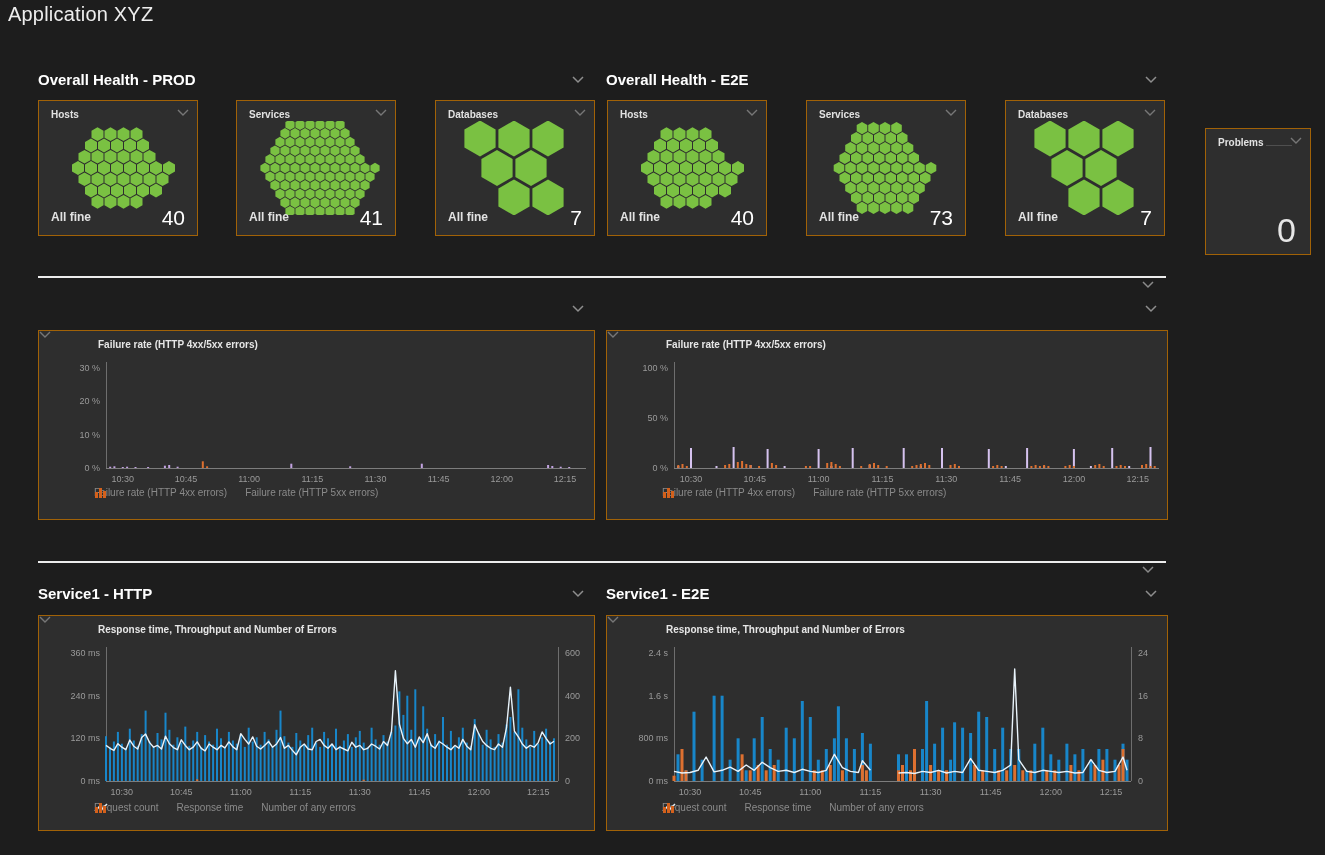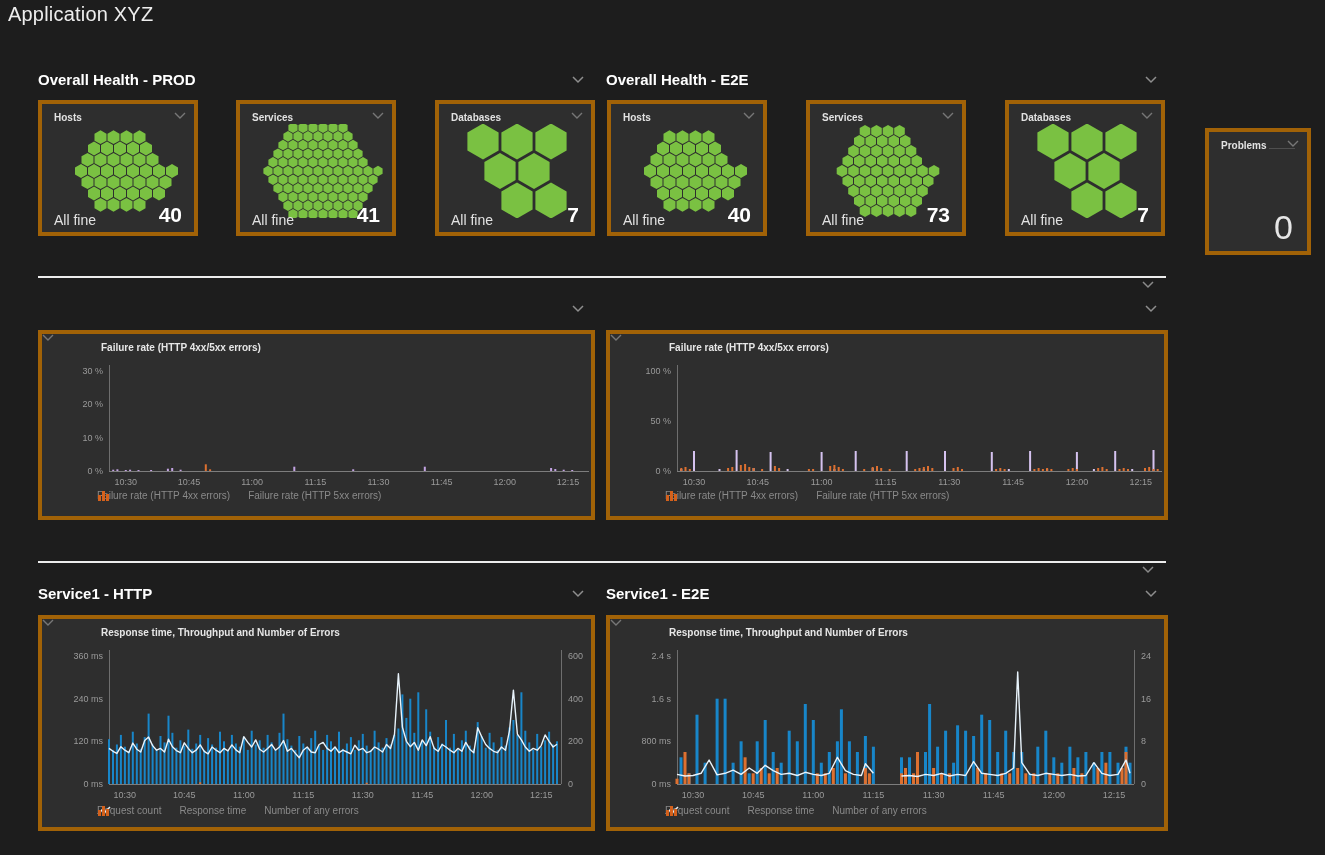--- a/index.html
+++ b/index.html
@@ -1,26 +1,26 @@
 <!DOCTYPE html>
 <html><head>
 <meta charset="utf-8">
 <style>
   html,body{margin:0;padding:0;}
   body{width:1325px;height:855px;background:#1d1d1d;font-family:"Liberation Sans",sans-serif;position:relative;overflow:hidden;color:#ddd;}
   .abs{position:absolute;}
   .page-title{left:8px;top:3px;font-size:20px;font-weight:400;color:#ededed;letter-spacing:.2px;}
   .section-heading{height:20px;font-size:15px;font-weight:700;color:#ffffff;}
   .section-heading .chev{position:absolute;right:10px;top:4px;}
-  .tile{position:absolute;background:#2e2e2e;border:4px solid #a16207;box-sizing:border-box;}
+  .tile{position:absolute;background:#2e2e2e;border:1px solid #a16207;box-sizing:border-box;}
   .tile-title{position:absolute;left:12px;top:8px;font-size:10px;font-weight:700;color:#e2e2e2;}
   .tile-chev{position:absolute;right:8px;top:8px;}
   .hexgrid{position:absolute;left:0;top:20px;}
-  .tile-status{position:absolute;left:12px;bottom:4px;font-size:14px;font-weight:400;color:#e2e2e2;}
-  .tile-count{position:absolute;right:12px;bottom:5px;font-size:21px;font-weight:700;color:#ffffff;}
+  .tile-status{position:absolute;left:12px;bottom:11px;font-size:12px;font-weight:700;color:#e2e2e2;}
+  .tile-count{position:absolute;right:12px;bottom:5px;font-size:21px;font-weight:400;color:#ffffff;}
   .divider{position:absolute;height:2px;background:#ececec;}
   .collapse-chev{position:absolute;}
   .chart-title{position:absolute;left:12px;top:8px;font-size:10px;font-weight:700;color:#e6e6e6;padding-left:47px;}
   .chart-host svg{position:absolute;left:0;top:0;}
   .legend{position:absolute;left:55px;display:flex;gap:18px;align-items:center;font-size:10px;color:#8a8a8a;}
   .legend-item{display:flex;align-items:center;gap:5px;}
   .licon{display:inline-block;}
   .problems-line{position:absolute;left:60px;top:16px;width:26px;height:1px;background:#4f4f4f;}
   .problems-count{position:absolute;right:14px;bottom:4px;font-size:34px;font-weight:300;color:#e6e6e6;}
   text{font-family:"Liberation Sans",sans-serif;}

